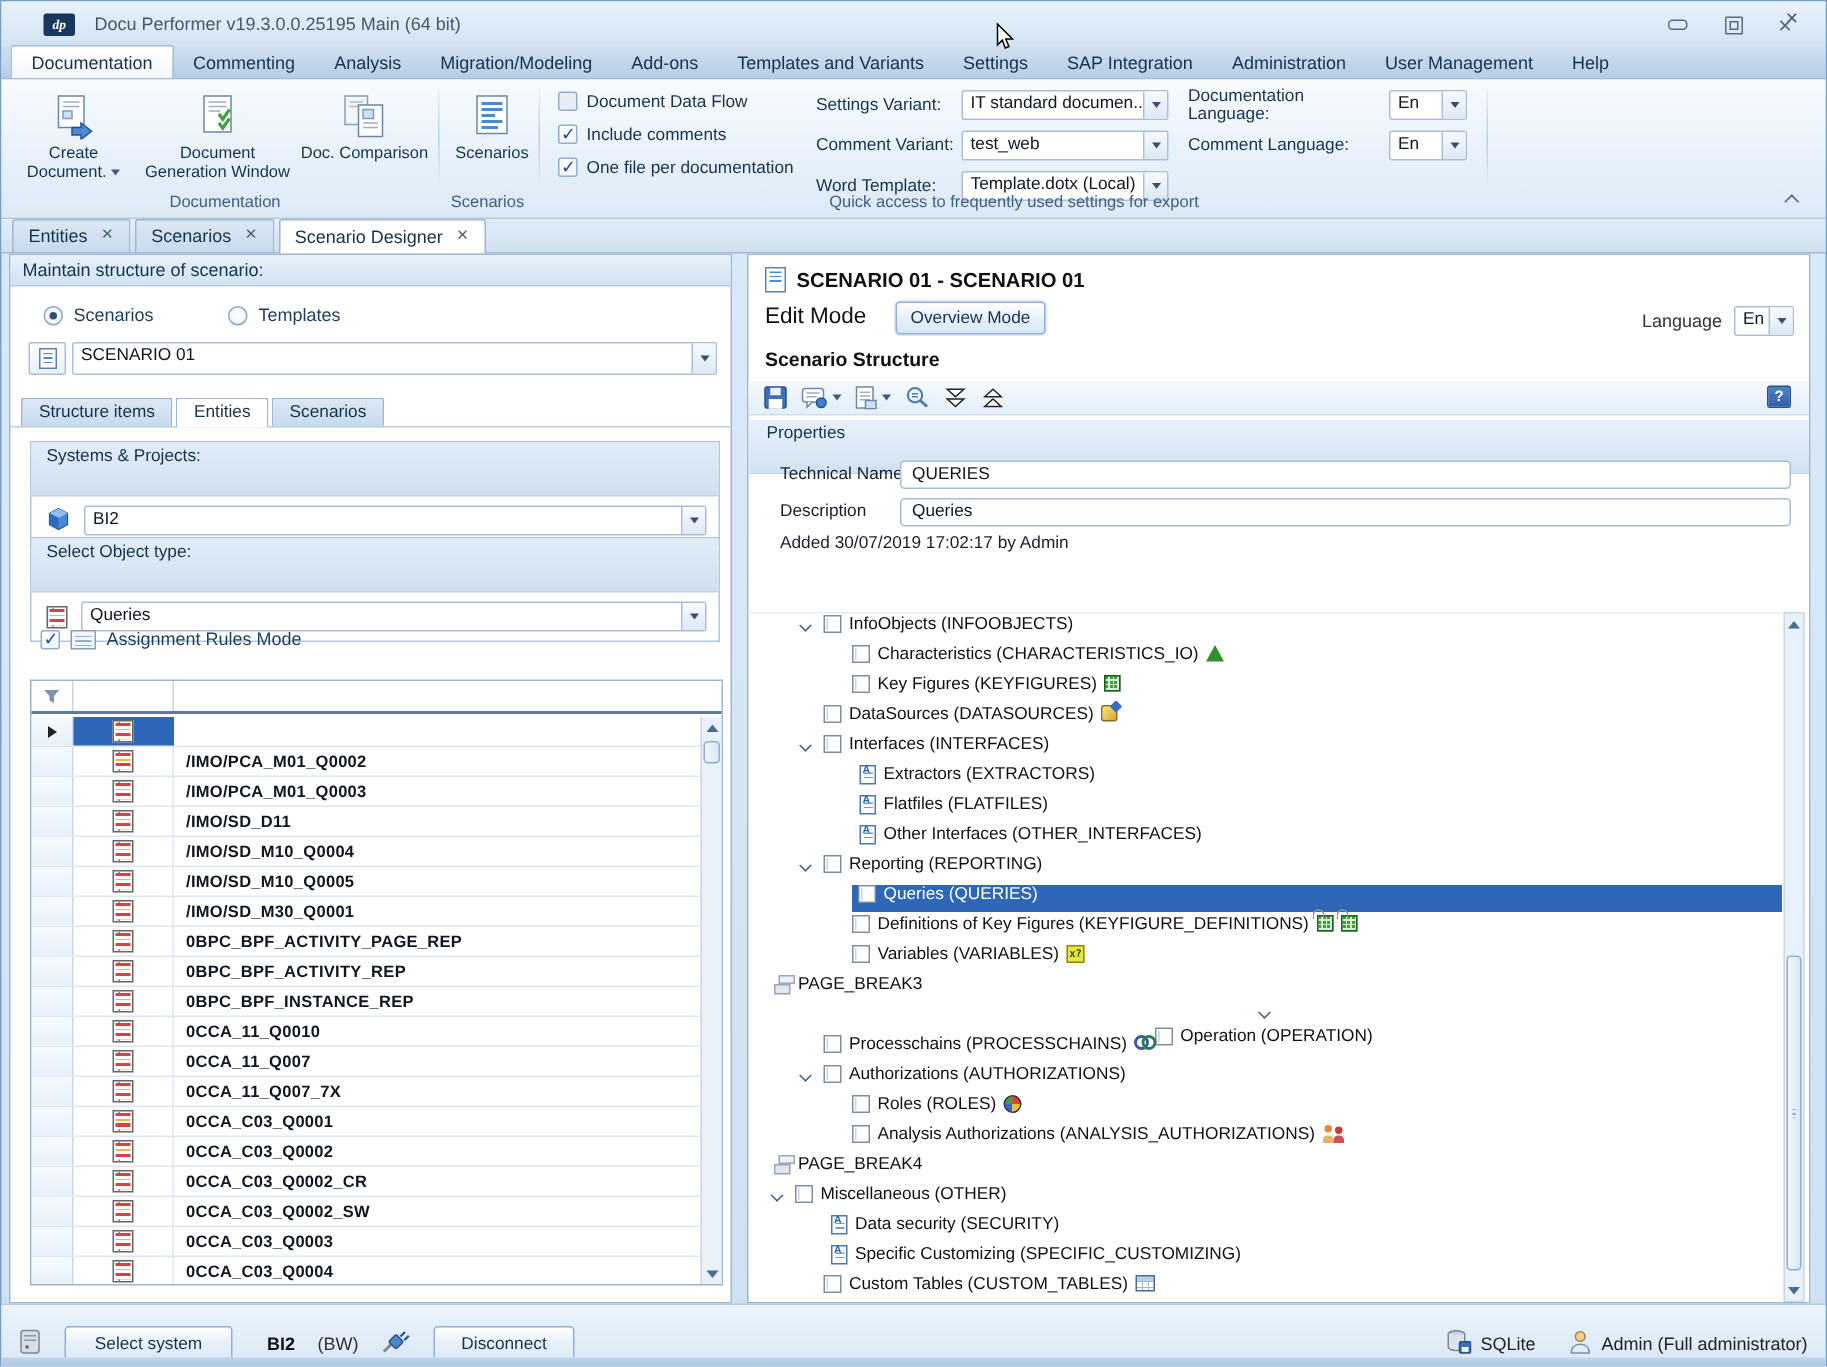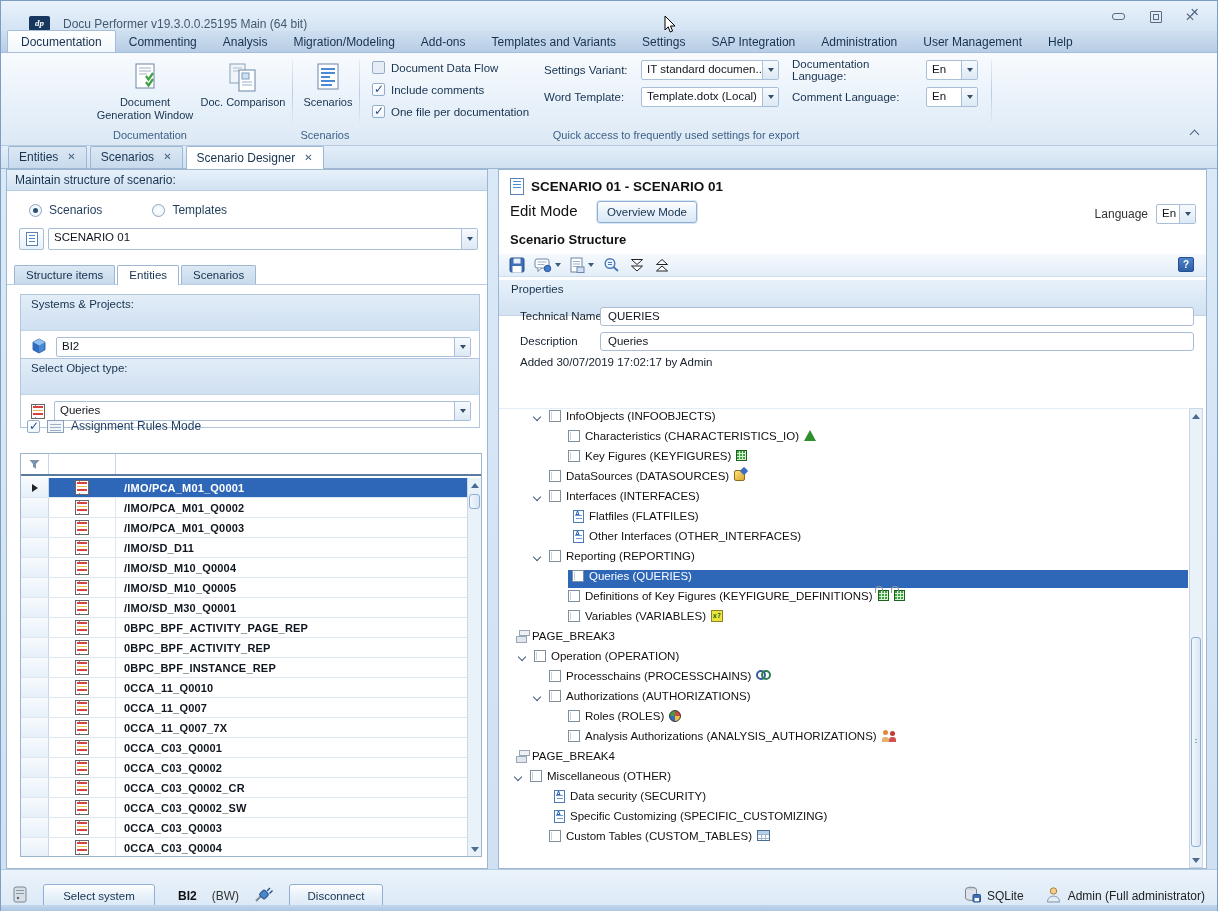--- a/index.html
+++ b/index.html
@@ -1,21 +1,21 @@
 <!DOCTYPE html>
 <html><head>
 <meta charset="utf-8">
 <style>
 *{margin:0;padding:0;box-sizing:border-box}
 html,body{width:1218px;height:911px}
 body{position:relative;font-family:"Liberation Sans","DejaVu Sans",sans-serif;font-size:12px;color:#1e3c5c;background:#cfe0f2;overflow:hidden}
 #win{position:absolute;inset:0;border:1px solid #7d9ec4;background:linear-gradient(#dcebf9,#cfe0f2)}
 
 
-#titlebar{position:absolute;left:0;top:0;right:0;height:30px;background:linear-gradient(#e9f2fb,#d3e3f3);display:flex;align-items:flex-end}
+#titlebar{position:absolute;left:0;top:0;right:0;height:30px;background:linear-gradient(#e9f2fb,#d3e3f3);display:flex;align-items:center}
 #app-icon{width:21px;height:15px;margin-left:28px;background:#17375e;border-radius:2px;color:#fff;font:italic bold 9px/15px "Liberation Serif",serif;text-align:center}
 #app-icon::before{content:"dp"}
 #title-text{margin-left:13px;color:#46586f;font-size:12px}
 #win-buttons{position:absolute;right:18px;top:9px;display:flex;gap:23px;align-items:center;color:#5a6b80}
 .wbtn{position:relative;width:14px;height:12px;cursor:default}
 #min-btn::after{content:"";position:absolute;left:1px;top:3px;width:11px;height:5px;border:1px solid currentColor;border-radius:3px}
 #max-btn::after{content:"";position:absolute;left:2px;top:1px;width:10px;height:10px;border:1px solid currentColor;border-radius:1px}
 #max-btn::before{content:"";position:absolute;left:5px;top:4px;width:4px;height:4px;border:1px solid currentColor}
 #close-btn::after{content:"\2715";font-size:12px;line-height:12px}
 
@@ -206,20 +206,32 @@
       <div class="mtab">Add-ons</div>
       <div class="mtab">Templates and Variants</div>
       <div class="mtab">Settings</div>
       <div class="mtab">SAP Integration</div>
       <div class="mtab">Administration</div>
       <div class="mtab">User Management</div>
       <div class="mtab">Help</div>
     </div>
 
   <div id="ribbon">
+    <div class="rbtn" style="left:8px;width:80px">
+      <span class="ric">
+        <svg width="34" height="30">
+            <rect x="7" y="1" width="17" height="21" fill="#fff" stroke="#6b86a8"></rect>
+            <line x1="10" y1="5" x2="21" y2="5" stroke="#9ab0c8"></line>
+            <line x1="10" y1="8" x2="21" y2="8" stroke="#9ab0c8"></line>
+            <rect x="10" y="11" width="6" height="5" fill="#cfe0f2" stroke="#7b9cc4"></rect>
+            <path d="M16 22h6v-3l7 5.5-7 5.5v-3h-6z" fill="#4a8ad4" stroke="#27508c"></path>
+          </svg>
+      </span>
+      <span><span>Create Document.</span><span class="caret"></span></span>
+    </div>
     <div class="rbtn" style="left:92px;width:104px">
       <span class="ric">
         <svg width="30" height="30">
             <rect x="6" y="1" width="18" height="24" fill="#fff" stroke="#6b86a8"></rect>
             <line x1="9" y1="5" x2="21" y2="5" stroke="#9ab0c8"></line>
             <line x1="9" y1="8" x2="21" y2="8" stroke="#9ab0c8"></line>
             <line x1="9" y1="11" x2="17" y2="11" stroke="#9ab0c8"></line>
             <path d="M16 13l2.5 3.5L23 10" stroke="#3fa045" stroke-width="2.2" fill="none"></path>
             <path d="M16 19l2.5 3.5L23 16" stroke="#3fa045" stroke-width="2.2" fill="none"></path>
           </svg>
@@ -267,20 +279,27 @@
         <div class="chk-row">
           <span class="cb checked"></span>
           <span>One file per documentation</span>
         </div>
       </div>
     <div id="ribbon-combos">
         <div class="rc-row">
           <span class="rc-label">Settings Variant:</span>
           <span class="combo">
             <span class="val">IT standard documen...</span>
+            <span class="arrow"></span>
+          </span>
+        </div>
+        <div class="rc-row">
+          <span class="rc-label">Comment Variant:</span>
+          <span class="combo">
+            <span class="val">test_web</span>
             <span class="arrow"></span>
           </span>
         </div>
         <div class="rc-row">
           <span class="rc-label">Word Template:</span>
           <span class="combo">
             <span class="val">Template.dotx (Local)</span>
             <span class="arrow"></span>
           </span>
         </div>
@@ -394,21 +413,20 @@
         <div class="hc3"></div>
       </div>
       <div id="grows">
           <div class="grow-item selected">
             <div class="rc1">
               <span class="row-arrow"></span>
             </div>
             <div class="rc2">
               <span class="queries-icon"></span>
             </div>
-            <div class="rc3">/IMO/PCA_M01_Q0001</div>
           </div>
           <div class="grow-item">
             <div class="rc1"></div>
             <div class="rc2">
               <span class="queries-icon"></span>
             </div>
             <div class="rc3">/IMO/PCA_M01_Q0002</div>
           </div>
           <div class="grow-item">
             <div class="rc1"></div>
@@ -648,20 +666,27 @@
           <span class="exp"></span>
           <span class="tmain">
             <span class="tcb"></span>
             <span class="tlabel">Interfaces (INTERFACES)</span>
           </span>
         </div>
         <div class="titem" style="padding-left: 50px;">
           <span class="t-spacer"></span>
           <span class="tmain">
             <span class="ti document-a-icon"></span>
+            <span class="tlabel">Extractors (EXTRACTORS)</span>
+          </span>
+        </div>
+        <div class="titem" style="padding-left: 50px;">
+          <span class="t-spacer"></span>
+          <span class="tmain">
+            <span class="ti document-a-icon"></span>
             <span class="tlabel">Flatfiles (FLATFILES)</span>
           </span>
         </div>
         <div class="titem" style="padding-left: 50px;">
           <span class="t-spacer"></span>
           <span class="tmain">
             <span class="ti document-a-icon"></span>
             <span class="tlabel">Other Interfaces (OTHER_INTERFACES)</span>
           </span>
         </div>
@@ -695,21 +720,21 @@
             <span class="tlabel">Variables (VARIABLES)</span>
             <span class="ti variables-icon"></span>
           </span>
         </div>
         <div class="titem" style="padding-left: 12px;">
           <span class="tmain">
             <span class="ti page-break-icon"></span>
             <span class="tlabel">PAGE_BREAK3</span>
           </span>
         </div>
-        <div class="titem" style="padding-left: 16px;">
+        <div class="titem" style="padding-left: 4px; flex-direction: column;">
           <span class="exp"></span>
           <span class="tmain">
             <span class="tcb"></span>
             <span class="tlabel">Operation (OPERATION)</span>
           </span>
         </div>
         <div class="titem" style="padding-left: 31px;">
           <span class="t-spacer"></span>
           <span class="tmain">
             <span class="tcb"></span>

